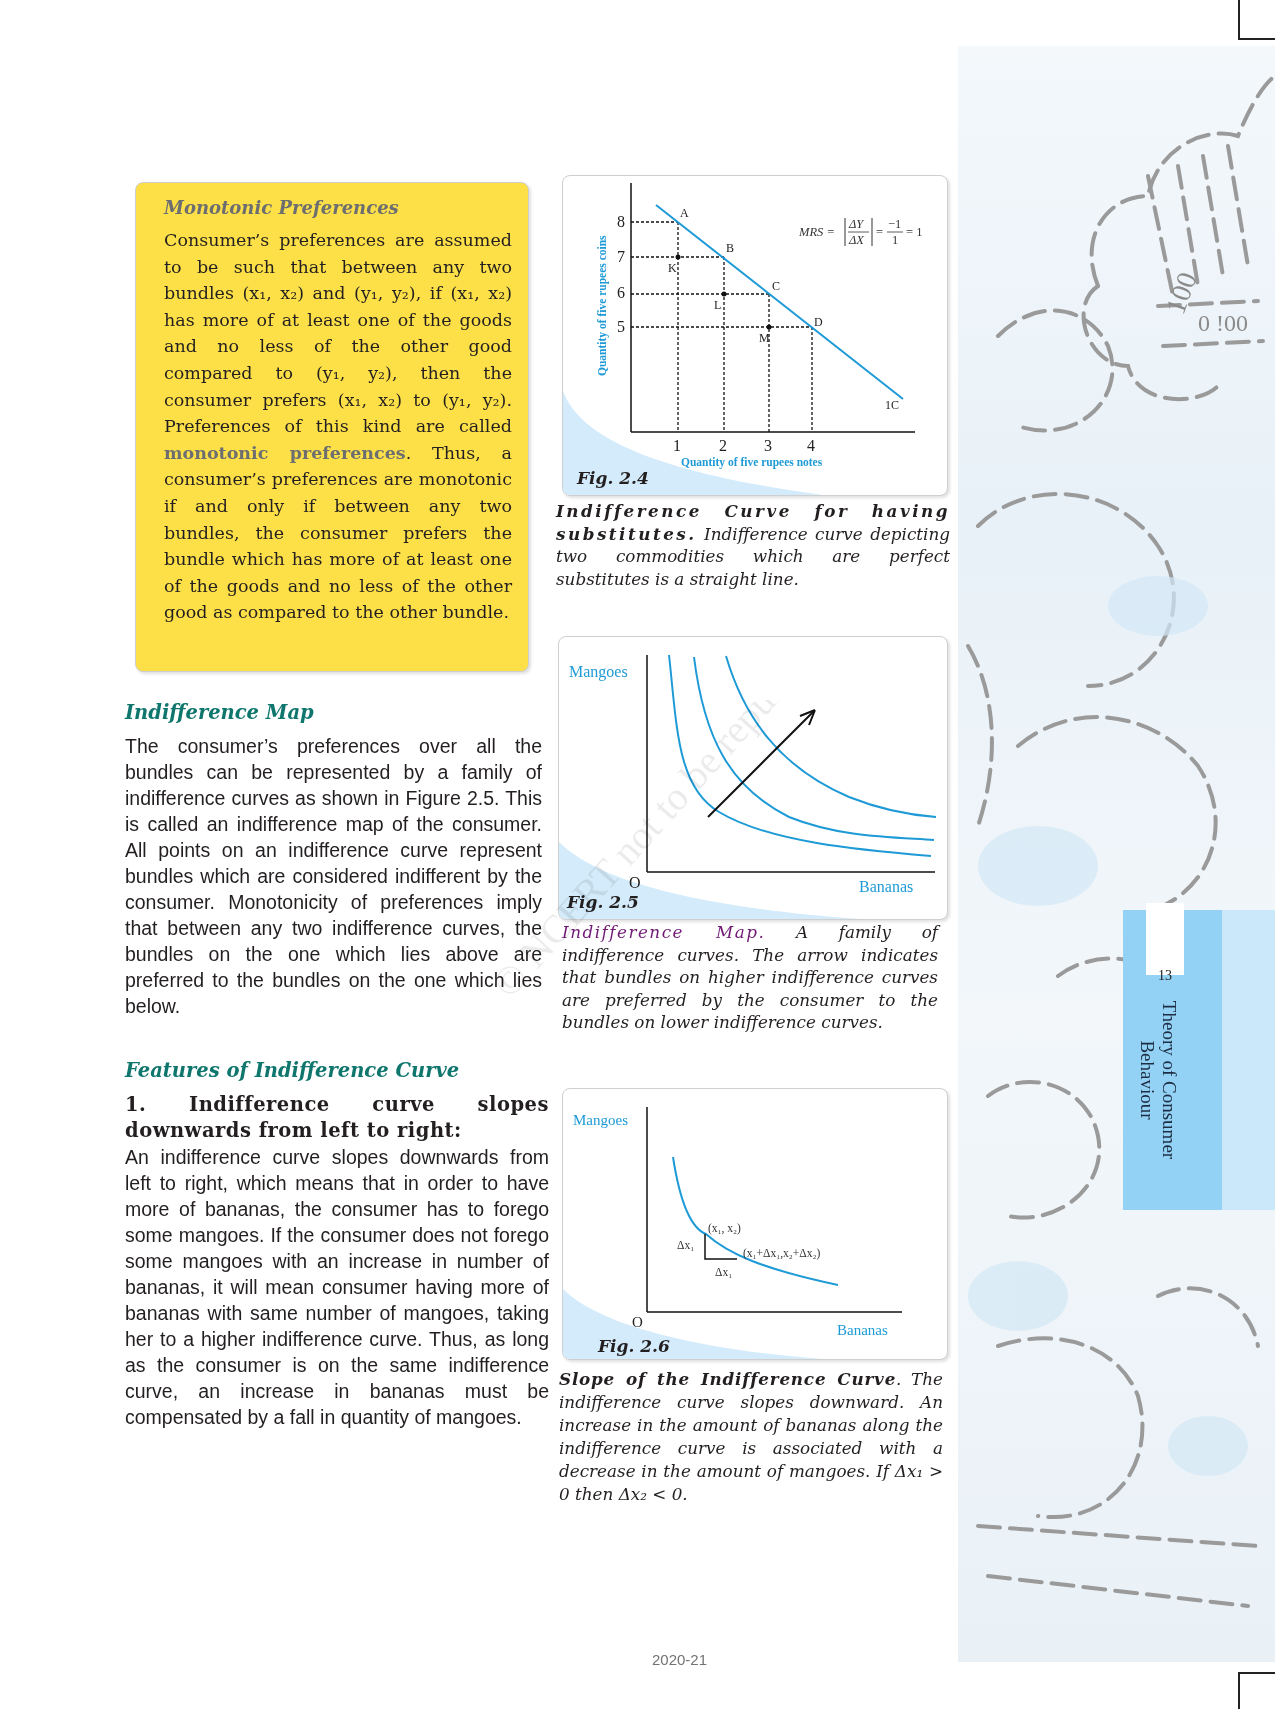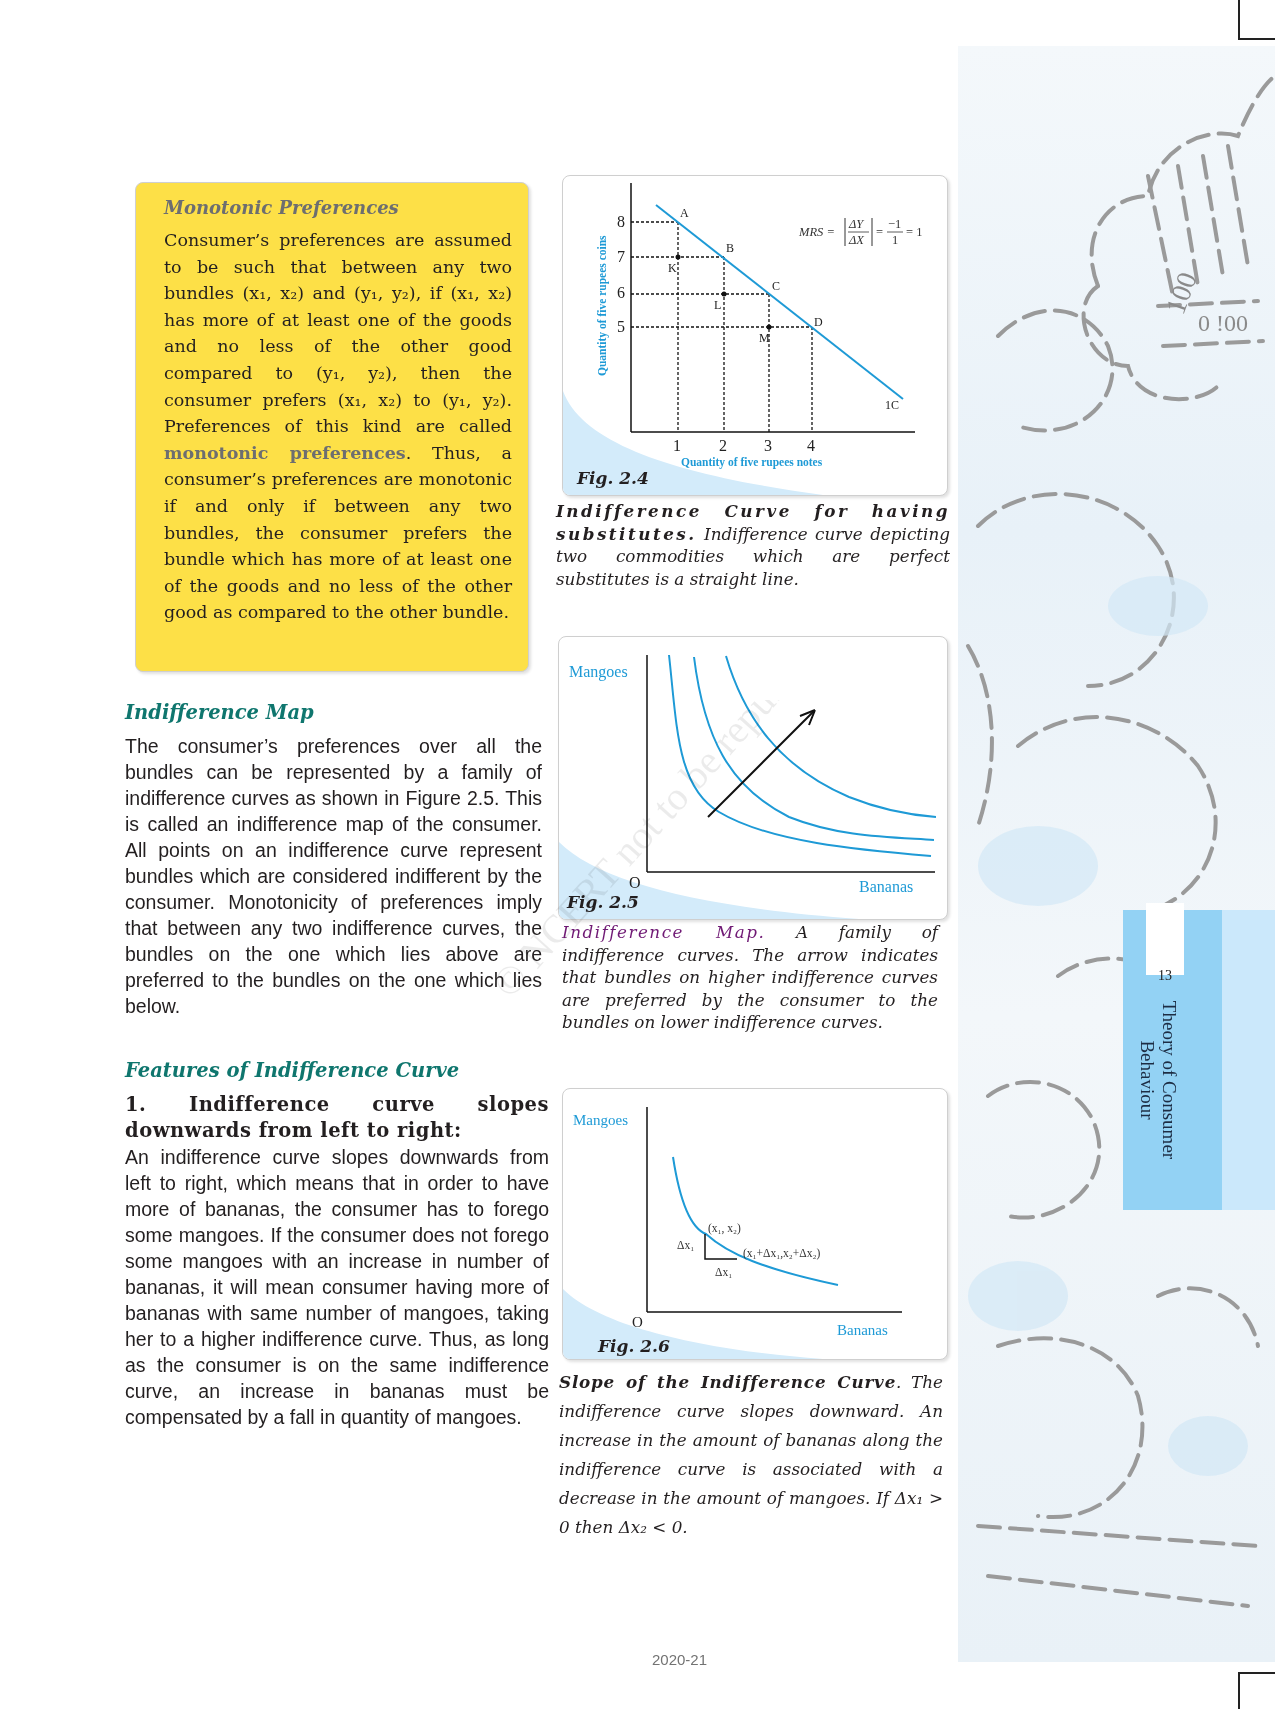--- a/index.html
+++ b/index.html
@@ -36,21 +36,21 @@
 
   .fig24 { left:562px; top:175px; width:384px; height:319px; }
   .fig25 { left:558px; top:636px; width:388px; height:282px; }
   .fig26 { left:562px; top:1088px; width:384px; height:270px; }
 
   .caption { font-family:"DejaVu Serif", serif; font-style:italic; font-size:16.8px; line-height:22.5px; text-align:justify; color:#231f20; }
   .caption .cap-bold { font-weight:bold; }
   .caption .cap-grey { font-weight:normal; color:#701a75; letter-spacing:1.5px; }
   .cap24 { left:556px; top:500px; width:394px; }
   .cap25 { left:562px; top:921px; width:376px; }
-  .cap26 { left:559px; top:1368px; width:384px; line-height:29px; }
+  .cap26 { left:559px; top:1368px; width:384px; line-height:23px; }
 
   
   .sec-heading { font-family:"DejaVu Serif", serif; font-weight:bold; font-style:italic; font-size:19.5px; color:#0f766e; }
   .body-text { font-family:Liberation Sans, sans-serif; font-size:19.5px; line-height:26px; text-align:justify; color:#231f20; }
   .h-map { left:125px; top:701px; }
   .p-map { left:125px; top:733px; width:417px; }
   .h-feat { left:125px; top:1059px; }
   .h-feat1 { left:125px; top:1092px; width:424px; font-family:"DejaVu Serif", serif; font-weight:bold; font-size:19.5px; line-height:26px; text-align:justify; letter-spacing:0.5px; }
   .p-feat { left:125px; top:1144px; width:424px; }
 

